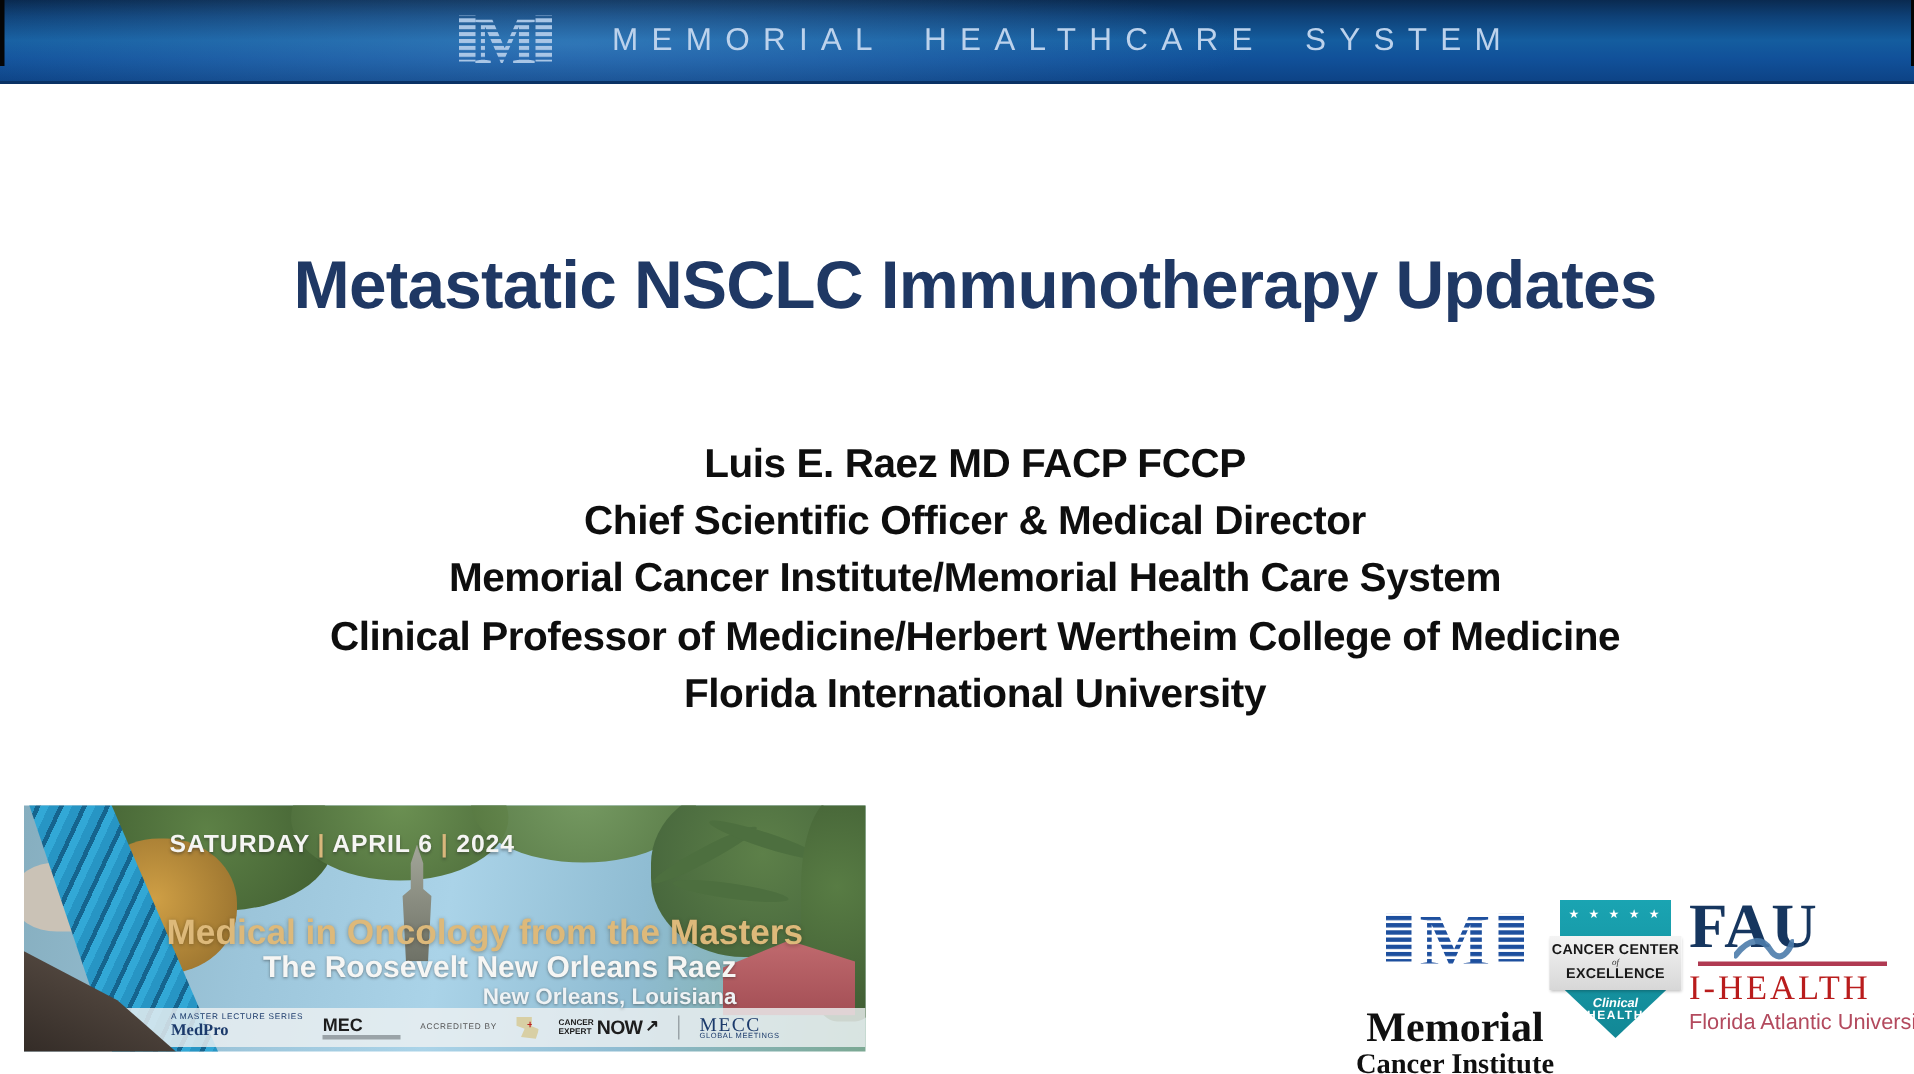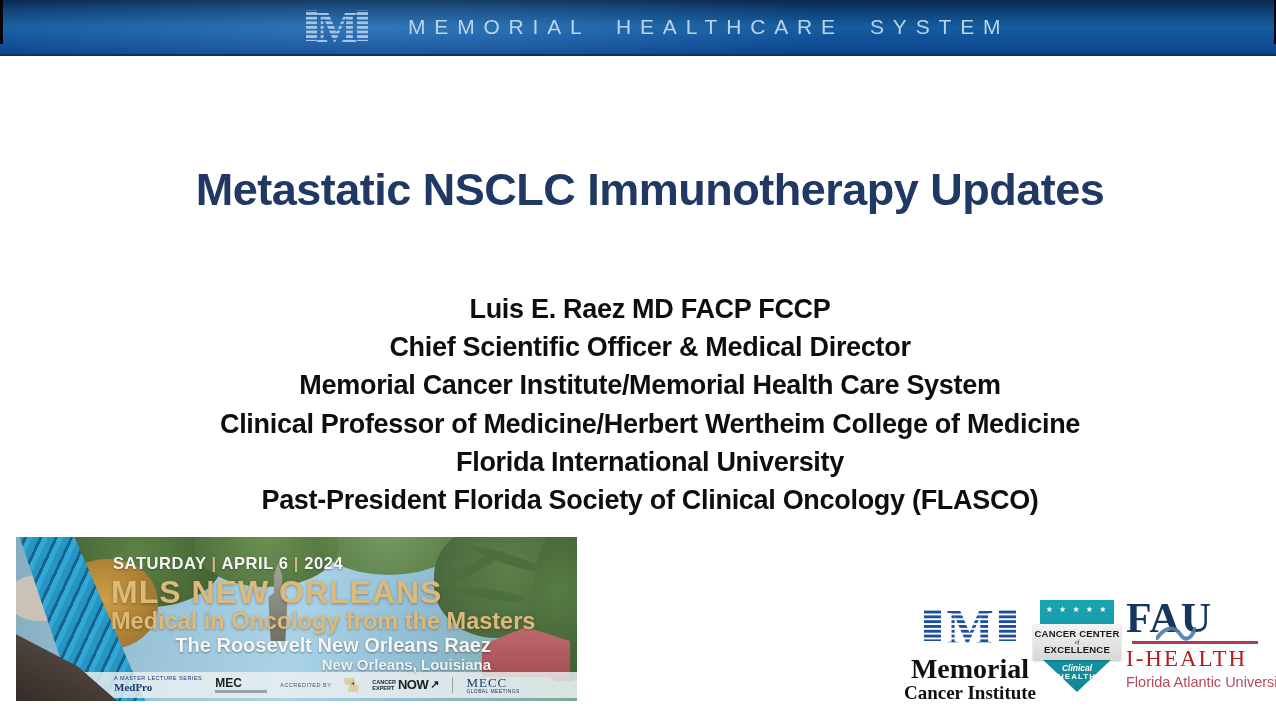--- a/index.html
+++ b/index.html
@@ -84,21 +84,21 @@
   .sp-cen{flex-direction:row;align-items:center;gap:2px;color:#1d1d1d;}
   .sp-cen-col{display:flex;flex-direction:column;font-size:5.5px;font-weight:bold;line-height:1.1;}
   .sp-now{font-size:13px;font-weight:bold;letter-spacing:-.5px;}
   .sp-arrow{font-size:11px;font-weight:bold;}
   .sp-div{width:1px;height:16px;background:#9aa3a8;}
   .sp-mecc{font-family:"Liberation Serif",serif;font-size:13px;color:#1b3a6b;letter-spacing:1px;}
   .sp-mecc-sub{font-size:5px;color:#1b3a6b;letter-spacing:.4px;}
 
   
   .logo-memorial{position:absolute;left:903px;top:601px;width:134px;text-align:center;color:#101010;}
-  .mem-name{font-family:"Liberation Serif",serif;font-size:28px;font-weight:bold;line-height:1.0;margin-top:2px;}
+  .mem-name{font-family:"Liberation Serif",serif;font-size:28px;font-weight:bold;line-height:1.0;margin-top:18px;}
   .mem-sub{font-family:"Liberation Serif",serif;font-size:19px;font-weight:bold;line-height:1.1;}
   .logo-cce{position:absolute;left:1040px;top:600px;width:74px;height:92px;}
   .cce-shield{position:absolute;left:0;top:0;width:74px;height:92px;
     clip-path:polygon(0 0,100% 0,100% 62%,50% 100%,0 62%);
     background:linear-gradient(180deg,#1aa4b2,#128795);}
   .cce-stars{position:absolute;left:0;top:5px;width:74px;text-align:center;color:#ffffff;
     font-size:8px;letter-spacing:2px;}
   .cce-band{position:absolute;left:-7px;right:-7px;top:24px;height:36px;
     background:linear-gradient(180deg,#f4f4f4,#d7d7d7);box-shadow:0 1px 2px rgba(0,0,0,.25);
     display:flex;flex-direction:column;align-items:center;justify-content:center;line-height:1.05;}
@@ -141,21 +141,20 @@
   </div>
 
   <div class="title">Metastatic NSCLC Immunotherapy Updates</div>
 
   <div class="authors">
     <div>Luis E. Raez MD FACP FCCP</div>
     <div>Chief Scientific Officer &amp; Medical Director</div>
     <div>Memorial Cancer Institute/Memorial Health Care System</div>
     <div>Clinical Professor of Medicine/Herbert Wertheim College of Medicine</div>
     <div>Florida International University</div>
-    <div>Past-President Florida Society of Clinical Oncology (FLASCO)</div>
   </div>
 
   <div class="banner">
     <div class="bnr-layer tree1"></div>
     <div class="bnr-layer tree2"></div>
     <div class="bnr-layer tree3"></div>
     <div class="bnr-layer steeple"></div>
     <div class="bnr-layer palm"></div>
     <div class="bnr-layer palm-leaf leaf-a"></div>
     <div class="bnr-layer palm-leaf leaf-b"></div>
@@ -192,21 +191,20 @@
         <span class="sp-mecc">MECC</span>
         <span class="sp-mecc-sub">GLOBAL MEETINGS</span>
       </span>
     </div>
 
     <div class="bnr-layer dark-corner"></div>
 
     <div class="bnr-text bnr-date">
       <span>SATURDAY</span><span class="pipe"> | </span><span>APRIL 6</span><span class="pipe"> | </span><span>2024</span>
     </div>
-    <div class="bnr-text bnr-main">MLS NEW ORLEANS</div>
     <div class="bnr-text bnr-sub">Medical in Oncology from the Masters</div>
     <div class="bnr-text bnr-venue">The Roosevelt New Orleans Raez</div>
     <div class="bnr-text bnr-city">New Orleans, Louisiana</div>
   </div>
 
   <div class="logo-memorial">
     <span>
       <svg width="96" height="48" viewBox="0 0 96 48">
         <defs>
           <pattern id="memStripe" width="4" height="4.8" patternUnits="userSpaceOnUse">

